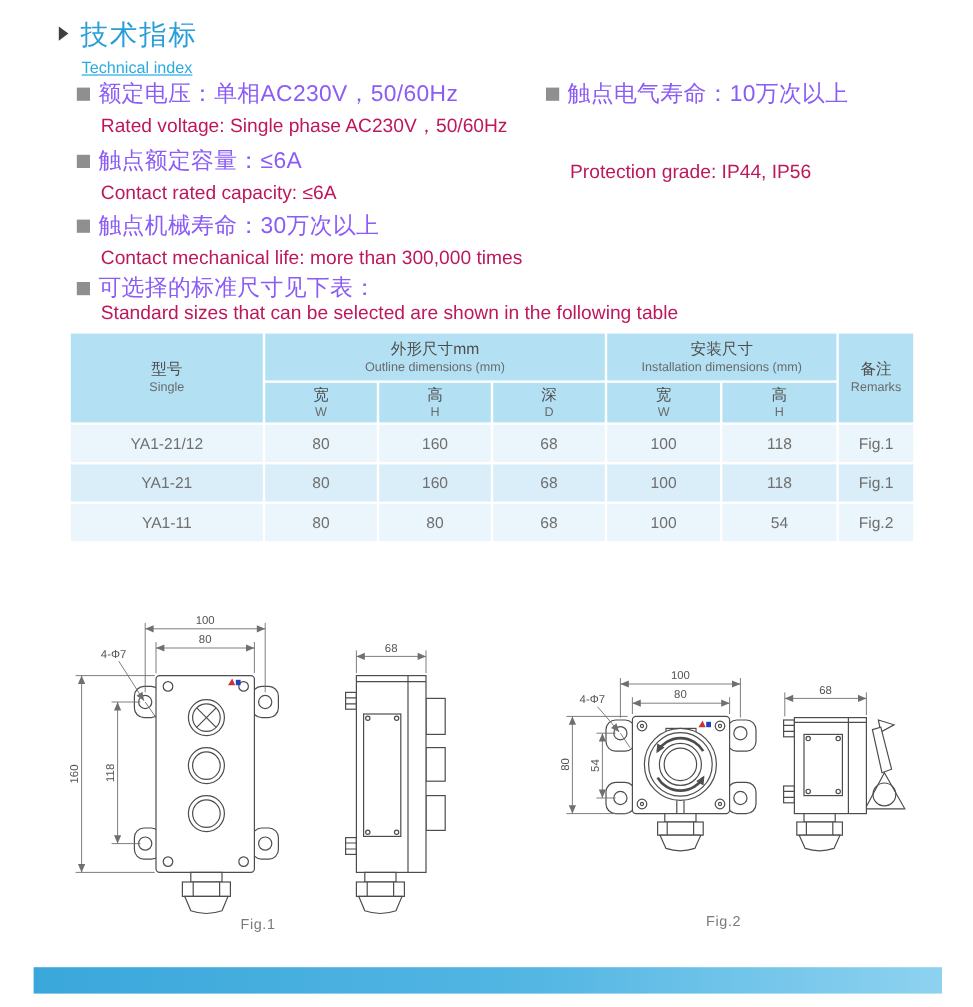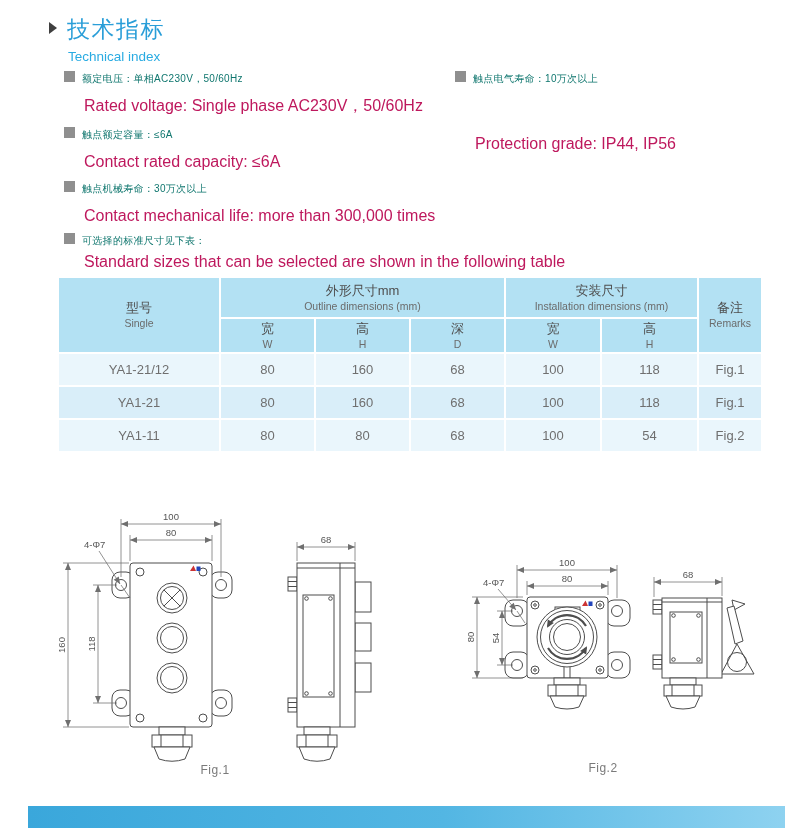--- a/index.html
+++ b/index.html
@@ -8,24 +8,24 @@
     font-family:"Liberation Sans", sans-serif; overflow:hidden;padding-left:40px;
   }
   
   .hdr { position:absolute; left:49px; top:14px; }
   .hdr-marker {
     position:absolute; left:0; top:8px; width:0; height:0;
     border-top:6px solid transparent; border-bottom:6px solid transparent;
     border-left:8px solid #3f3f3f;
   }
   .hdr-title { margin:0 0 0 18px; font-size:23px; font-weight:400; color:#2a9ed8; letter-spacing:1.5px; }
-  .hdr-sub   { margin:4px 0 0 19px; font-size:13.5px; color:#29abe2; }
+  .hdr-sub   { margin:4px 0 0 19px; font-size:13.5px; color:#29abe2;text-decoration:underline; }
   
   .spec { position:absolute; white-space:nowrap; }
-  .spec-zh { font-size:10px; color:#0f766e; line-height:18px; letter-spacing:0.3px; }
+  .spec-zh { font-size:19px; color:#8b5cf6; line-height:18px; letter-spacing:0.3px; }
   .bullet { display:inline-block; width:11px; height:11px; background:#8f8f8f; margin-right:7px; }
   .spec-en { font-size:16px; color:#be185d; line-height:15px; margin:10px 0 0 20px; }
   .spec.tight .spec-en { margin-top:4px;text-align:right; }
   
   .tbl-wrap { position:absolute; left:57px; top:276px; }
   table { border-collapse:separate; border-spacing:2px; table-layout:fixed; }
   th, td { text-align:center; vertical-align:middle; padding:0; font-weight:400; }
   thead th { background:#b3e1f3; }
   tbody tr.row-a td { background:#eaf6fc; }
   tbody tr.row-b td { background:#d9eef9; }

